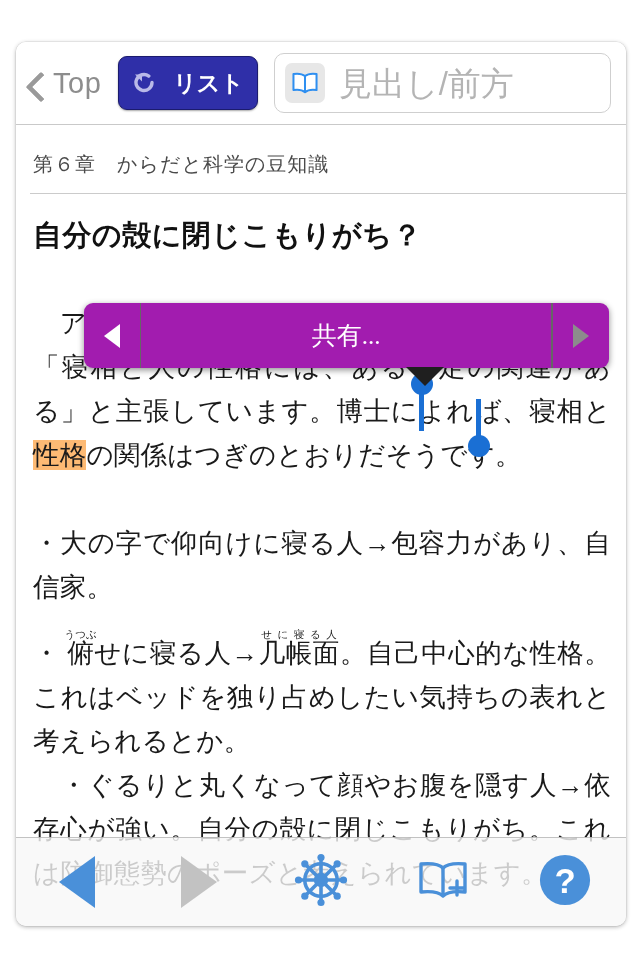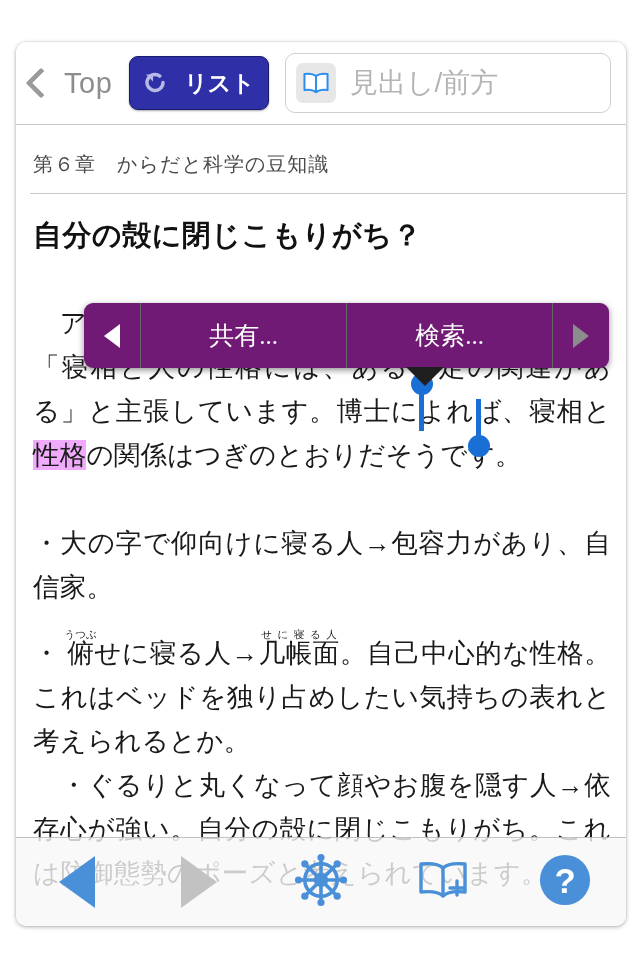--- a/index.html
+++ b/index.html
@@ -19,21 +19,21 @@
     overflow:hidden;
   }
 
   
   .navbar{
     position:absolute;left:0;top:0;width:610px;height:82px;
     background:#ffffff;border-bottom:1px solid #c9c9c9;
     display:flex;align-items:center;
   }
   .back-btn{
-    display:flex;align-items:center;gap:12px;margin-left:14px;cursor:pointer;
+    display:flex;align-items:flex-end;gap:1px;margin-left:14px;cursor:pointer;
   }
   .chev{
     width:17px;height:17px;border-left:5px solid #9a9a9a;border-bottom:5px solid #9a9a9a;
     transform:rotate(45deg);border-radius:2px;
   }
   .back-label{font-size:29px;color:#8d8d8d;letter-spacing:.5px;line-height:1;}
 
   .list-btn{
     margin-left:17px;height:52px;min-width:104px;padding:0 13px;
     background:#2f2fa8;border:1px solid #1b1b6e;border-radius:9px;
@@ -45,21 +45,21 @@
 
   .search-field{
     margin-left:16px;flex:1;margin-right:15px;height:58px;
     background:#ffffff;border:1px solid #cfcfcf;border-radius:10px;
     display:flex;align-items:center;cursor:text;
   }
   .book-badge{
     width:40px;height:40px;margin-left:10px;border-radius:7px;background:#e7e7e7;
     display:flex;align-items:center;justify-content:center;flex:0 0 auto;
   }
-  .search-ph{font-size:28px;color:#b4b4b4;margin-left:14px;line-height:1;}
+  .search-ph{font-size:33px;color:#b4b4b4;margin-left:14px;line-height:1;}
 
   
   .content{position:absolute;left:0;top:82px;width:624px;height:802px;overflow:hidden;}
   .chapter{
     font-family:"Liberation Serif","DejaVu Serif",serif;
     font-size:20px;color:#4a4a4a;margin:27px 0 0 17px;letter-spacing:1px;
   }
   .rule{height:1px;background:#cbcbcb;margin:15px 14px 0 14px;}
   .title{
     font-size:29px;font-weight:700;color:#111;margin:22px 0 0 17px;letter-spacing:.5px;
@@ -69,37 +69,37 @@
     position:absolute;left:17px;top:177px;width:578px;
     font-family:"Liberation Serif","DejaVu Serif",serif;
     font-size:26.5px;line-height:44px;color:#1a1a1a;
     text-align:justify;text-justify:inter-character;
     letter-spacing:.2px;
   }
   .body-text p{margin:0;}
   ruby{ruby-position:over;}
   rt{font-size:10.5px;color:#1a1a1a;line-height:1;letter-spacing:0;margin-top:20px;}
 
-  .sel{background:#f0abfc;}
+  .sel{background:#fdba74;}
 
   
   .handle{position:absolute;width:5px;background:#1a6fd4;}
   .handle .knob{
     position:absolute;left:50%;width:22px;height:22px;border-radius:50%;
     background:#1a6fd4;margin-left:-11px;
   }
   #handle-start{left:419px;top:389px;height:42px;}
   #handle-start .knob{top:-16px;}
   #handle-end{left:476px;top:399px;height:42px;}
   #handle-end .knob{bottom:-16px;}
 
   
   .popup{
     position:absolute;left:84px;top:303px;width:525px;height:65px;
-    background:#701a75;border-radius:9px;display:flex;
+    background:#a21caf;border-radius:9px;display:flex;
     box-shadow:0 2px 6px rgba(0,0,0,.45);
   }
   .popup-item{
     display:flex;align-items:center;justify-content:center;
     color:#ffffff;font-size:25px;cursor:pointer;height:100%;
     font-family:"Liberation Serif","DejaVu Serif",serif;
   }
   .pop-arrow{width:56px;flex:0 0 auto;}
   .pop-divider{width:1px;background:#666;height:100%;flex:0 0 auto;}
   .pop-wide{flex:1;}
@@ -234,21 +234,20 @@
     <span class="knob"></span>
   </div>
 
   <div class="popup">
     <div class="popup-item pop-arrow">
       <span class="tri-l"></span>
     </div>
     <div class="pop-divider"></div>
     <div class="popup-item pop-wide">共有...</div>
     <div class="pop-divider"></div>
-    <div class="popup-item pop-wide">検索...</div>
     <div class="pop-divider"></div>
     <div class="popup-item pop-arrow">
       <span class="tri-r"></span>
     </div>
   </div>
   <div class="popup-caret"></div>
 
 </div>
 
 </body></html>

